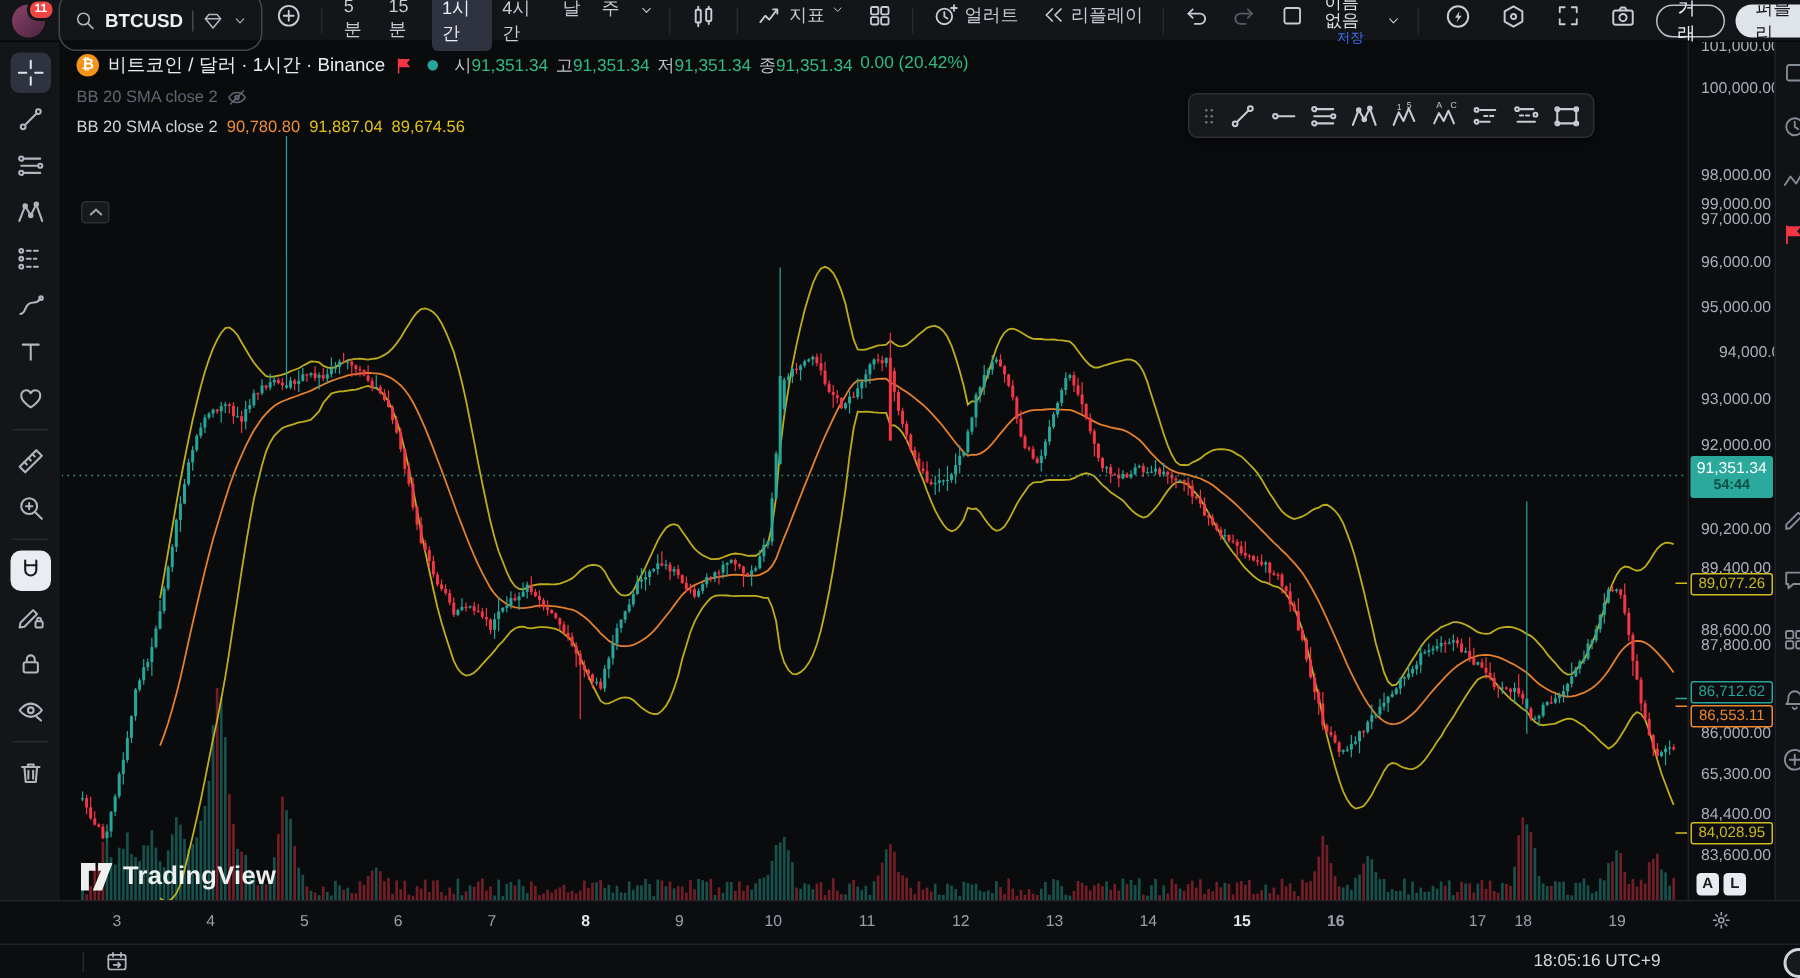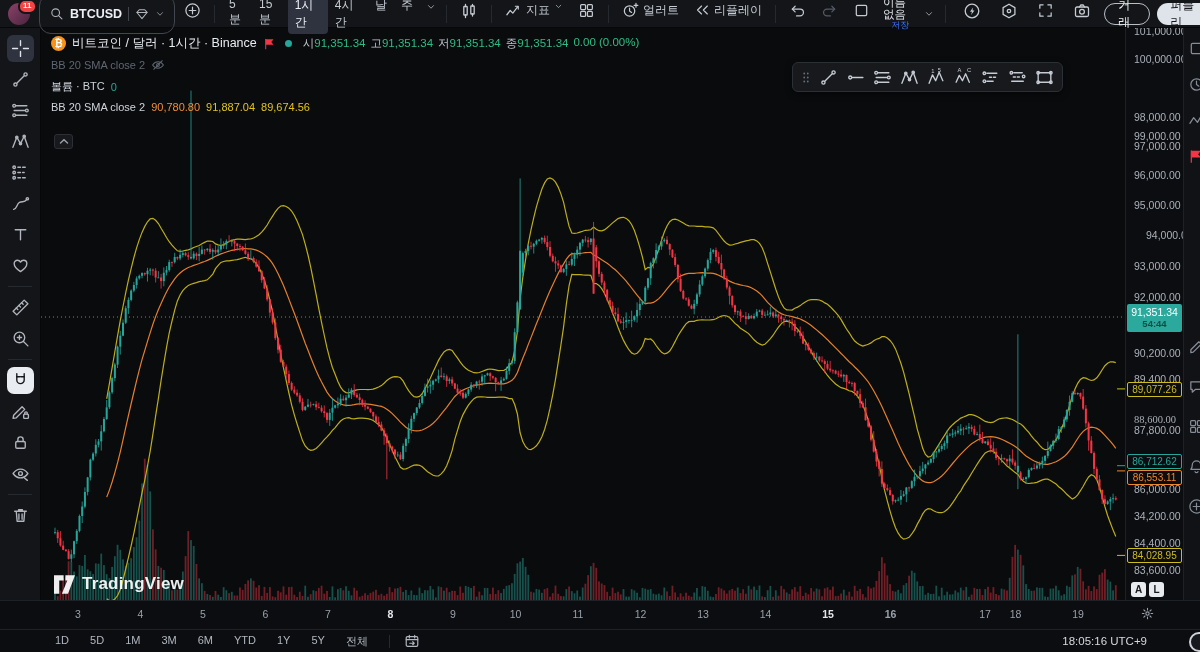--- a/index.html
+++ b/index.html
@@ -64,21 +64,21 @@
 .rs-ic{position:absolute;left:4px;color:#878d98}
 
 .taxis{height:29px;position:relative;background:#0c0d10;border-top:1px solid #1e2126;font-size:10.5px;color:#9aa0ab}
 .tick{position:absolute;top:7px;transform:translateX(-50%)}
 .tick.bold{color:#e3e6eb;font-weight:700}
 .taxis .gearpos{position:absolute;left:1140px;top:5px;color:#9aa0ab}
 
 .bbar{height:23px;display:flex;align-items:center;background:#0c0d10;border-top:1px solid #1e2126;padding-left:55px;font-size:11px;color:#b2b7c0;position:relative}
 .range{margin-right:21px}
 .bsep{width:1px;height:13px;background:#26292f;margin:0 14px 0 0}
-.clock{margin-left:auto;margin-right:53px;color:#d5d8de;font-size:11.5px}
+.clock{margin-left:auto;margin-right:93px;color:#d5d8de;font-size:11.5px}
 .corner-circle{position:absolute;right:-9px;top:2px;width:20px;height:20px;border-radius:50%;border:2px solid #cfd4db;background:#17191d}
 </style>
 </head>
 <body>
 
 <header class="topbar">
   <div class="avatar">
     <span class="nbadge">11</span>
   </div>
   <div class="searchpill">
@@ -1528,36 +1528,32 @@
               <path d="M3.5 3h10l-2.8 3.5L13.5 10H3.5z" fill="#f23645" stroke="none"></path>
               <path d="M3.5 3v12" stroke="#f23645"></path>
             </svg>
           </span>
         <span class="gdot"></span>
         <span class="ohlc">
           <span><span class="k">시</span><span class="v">91,351.34</span></span>
           <span><span class="k">고</span><span class="v">91,351.34</span></span>
           <span><span class="k">저</span><span class="v">91,351.34</span></span>
           <span><span class="k">종</span><span class="v">91,351.34</span></span>
-          <span class="v">0.00 (0.00%)</span>
+          <span class="v">0.00 (20.42%)</span>
         </span>
       </div>
       <div class="l-row dim">
         <span>BB 20 SMA close 2</span>
         <span>
             <svg class="ic" width="14" height="14" viewBox="0 0 18 18" fill="none" stroke="currentColor" stroke-width="1.3" stroke-linecap="round" stroke-linejoin="round">
               <path d="M2 9s2.8-4.2 7-4.2S16 9 16 9s-2.8 4.2-7 4.2S2 9 2 9z"></path>
               <circle cx="9" cy="9" r="1.8"></circle>
               <path d="M3.5 14.5l11-11"></path>
             </svg>
           </span>
-      </div>
-      <div class="l-row">
-        <span>볼륨 · BTC</span>
-        <span class="tealv">0</span>
       </div>
       <div class="l-row">
         <span>BB 20 SMA close 2</span>
         <span style="color:#ef8e3a">90,780.80</span>
         <span style="color:#e3c41a">91,887.04</span>
         <span style="color:#e3c41a">89,674.56</span>
       </div>
     </div>
 
     <div class="collapse">
@@ -1664,24 +1660,24 @@
       <span class="pl" style="top: 53.668px; margin-top: 48px;">99,000.00</span>
       <span class="pl" style="top: 82.6271px;">98,000.00</span>
       <span class="pl" style="top: 111.883px;">97,000.00</span>
       <span class="pl" style="top: 141.443px;">96,000.00</span>
       <span class="pl" style="top: 171.311px;">95,000.00</span>
       <span class="pl" style="top: 201.496px; margin-left: 12px;">94,000.00</span>
       <span class="pl" style="top: 232.004px;">93,000.00</span>
       <span class="pl" style="top: 262.842px;">92,000.00</span>
       <span class="pl" style="top: 319.203px;">90,200.00</span>
       <span class="pl" style="top: 344.615px;">89,400.00</span>
-      <span class="pl" style="top: 386px; font-family: Liberation Serif, serif;">88,600.00</span>
+      <span class="pl" style="top: 386px;">88,600.00</span>
       <span class="pl" style="top: 396.128px;">87,800.00</span>
       <span class="pl" style="top: 455.214px;">86,000.00</span>
-      <span class="pl" style="top: 481.873px;">34,200.00</span>
+      <span class="pl" style="top: 481.873px;">65,300.00</span>
       <span class="pl" style="top: 508.783px;">84,400.00</span>
       <span class="pl" style="top: 535.949px;">83,600.00</span>
       <div class="badge-cur" style="top: 276.024px;">
         <div>91,351.34</div>
         <div class="cd">54:44</div>
       </div>
       <div class="pbadge" style="top: 353.931px; border-color: rgb(205, 188, 28); color: rgb(205, 188, 28);">89,077.26</div>
       <div class="pbadge" style="top: 425.675px; border-color: rgb(38, 166, 154); color: rgb(38, 166, 154);">86,712.62</div>
       <div class="pbadge" style="top: 441.927px; border-color: rgb(240, 134, 45); color: rgb(240, 134, 45);">86,553.11</div>
       <div class="pbadge" style="top: 520.351px; border-color: rgb(205, 188, 28); color: rgb(205, 188, 28);">84,028.95</div>
@@ -1767,31 +1763,20 @@
     <span class="tick" style="left: 703px;">13</span>
     <span class="tick" style="left: 765.5px;">14</span>
     <span class="tick bold" style="left: 828px;">15</span>
     <span class="tick" style="left: 890.5px; font-weight: bold;">16</span>
     <span class="tick" style="left: 985px;">17</span>
     <span class="tick" style="left: 1015.5px;">18</span>
     <span class="tick" style="left: 1078px;">19</span>
   </div>
 
 <footer class="bbar">
-  <span id="ranges" style="display:flex">
-      <span class="range">1D</span>
-      <span class="range">5D</span>
-      <span class="range">1M</span>
-      <span class="range">3M</span>
-      <span class="range">6M</span>
-      <span class="range">YTD</span>
-      <span class="range">1Y</span>
-      <span class="range">5Y</span>
-      <span class="range">전체</span>
-    </span>
   <span class="bsep"></span>
   <span style="color:#b2b7c0">
       <svg class="ic" width="16" height="16" viewBox="0 0 18 18" fill="none" stroke="currentColor" stroke-width="1.3" stroke-linecap="round" stroke-linejoin="round">
         <rect x="2.5" y="4" width="13" height="11" rx="1.5"></rect>
         <path d="M2.5 7.5h13M6 2.5v3M12 2.5v3M6.5 11.5h5M9.8 9.8l1.7 1.7-1.7 1.7"></path>
       </svg>
     </span>
   <span class="clock">18:05:16 UTC+9</span>
   <span class="corner-circle"></span>
 </footer>

